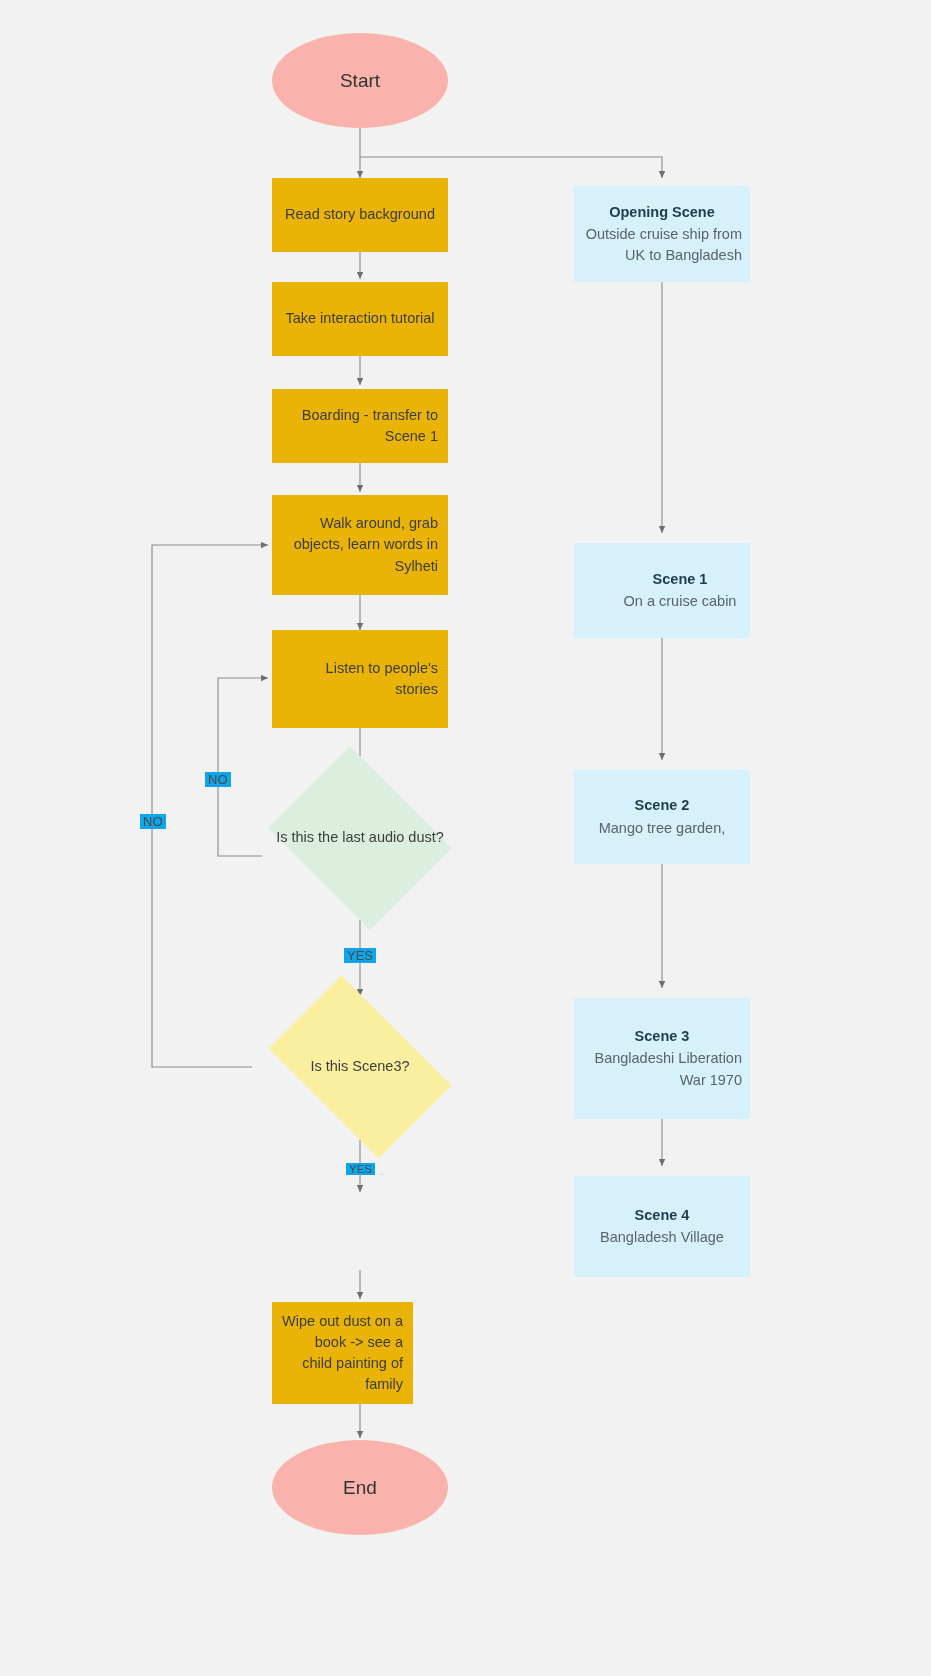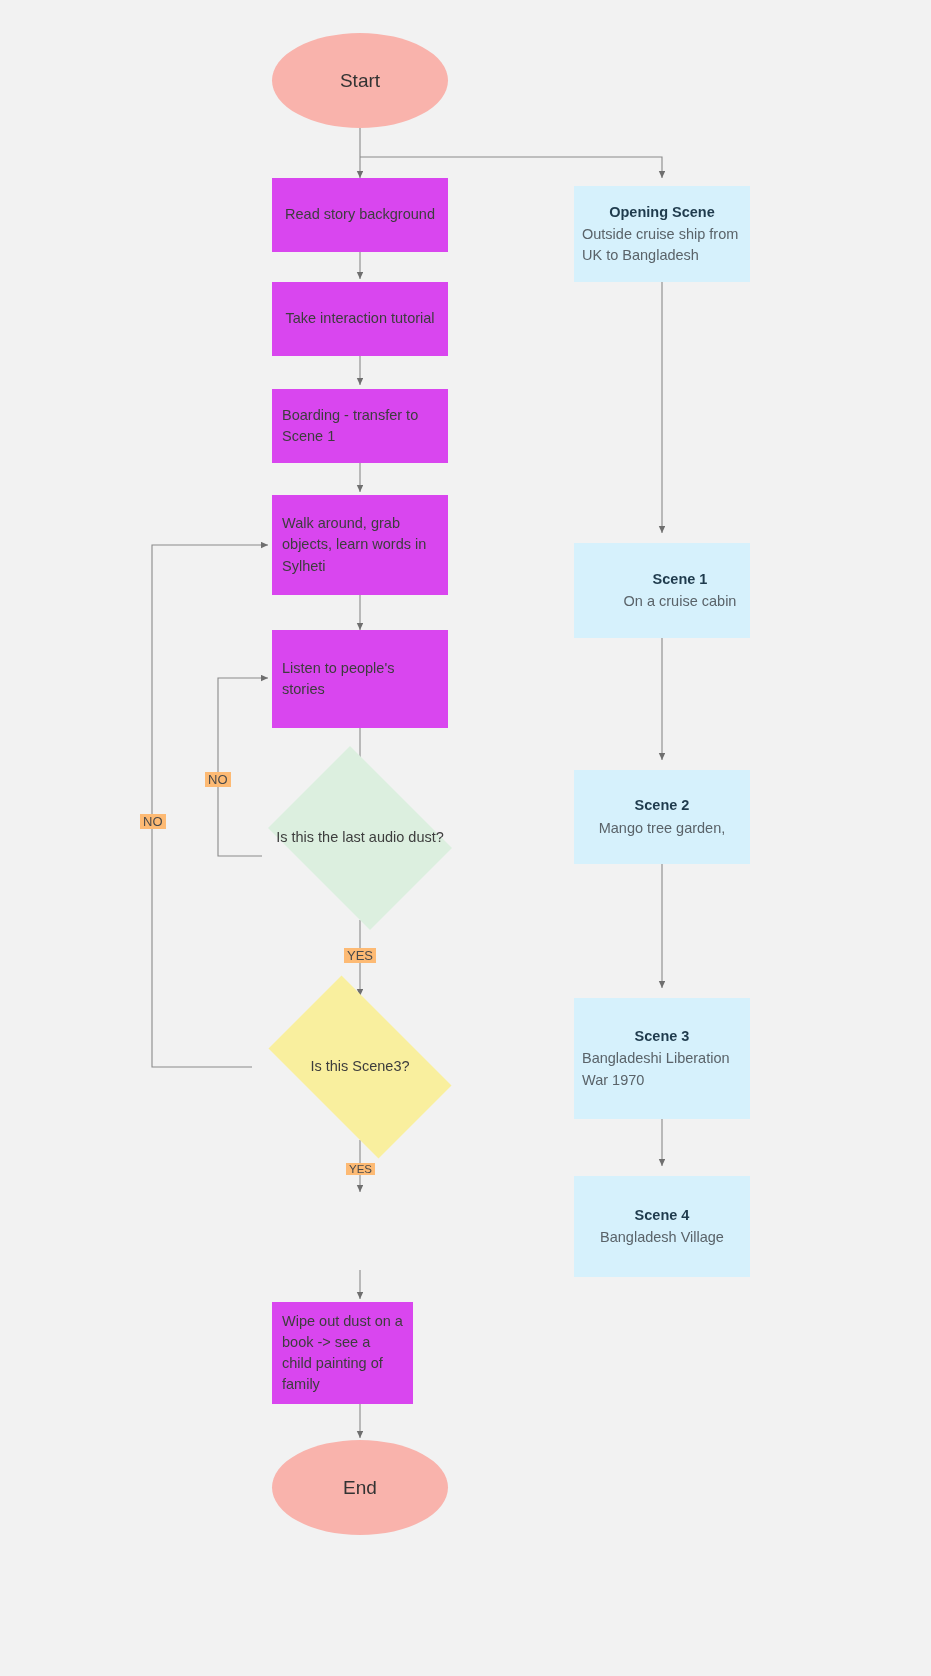--- a/index.html
+++ b/index.html
@@ -25,30 +25,30 @@
     height: 1676px;
     pointer-events: none;
   }
   .node {
     position: absolute;
     box-sizing: border-box;
     display: flex;
     flex-direction: column;
     align-items: center;
     justify-content: center;
-    text-align: left;
+    text-align: right;
   }
   .terminal {
     border-radius: 50%;
     background: #f9b3ac;
     color: #333333;
     font-size: 19px;
   }
   .process {
-    background: #d946ef;
+    background: #eab308;
     color: #3d3d3d;
     font-size: 14.5px;
     line-height: 1.45;
     padding: 6px 10px;
   }
   .decision-wrap {
     position: absolute;
   }
   .decision-shape {
     position: absolute;
@@ -88,21 +88,21 @@
   .scene-title {
     font-weight: bold;
     color: #1f3b4d;
     margin-bottom: 1px;
   }
   .scene-desc { color: #5a6369; }
   .edge-label {
     position: absolute;
     font-size: 13px;
     color: #4a4a4a;
-    background: #fdba74;
+    background: #0ea5e9;
     padding: 0 3px;
     white-space: nowrap;
   }
   .edge-label.small { font-size: 11.5px; }
 </style>
 </head>
 <body>
 
 <div id="canvas">
 

